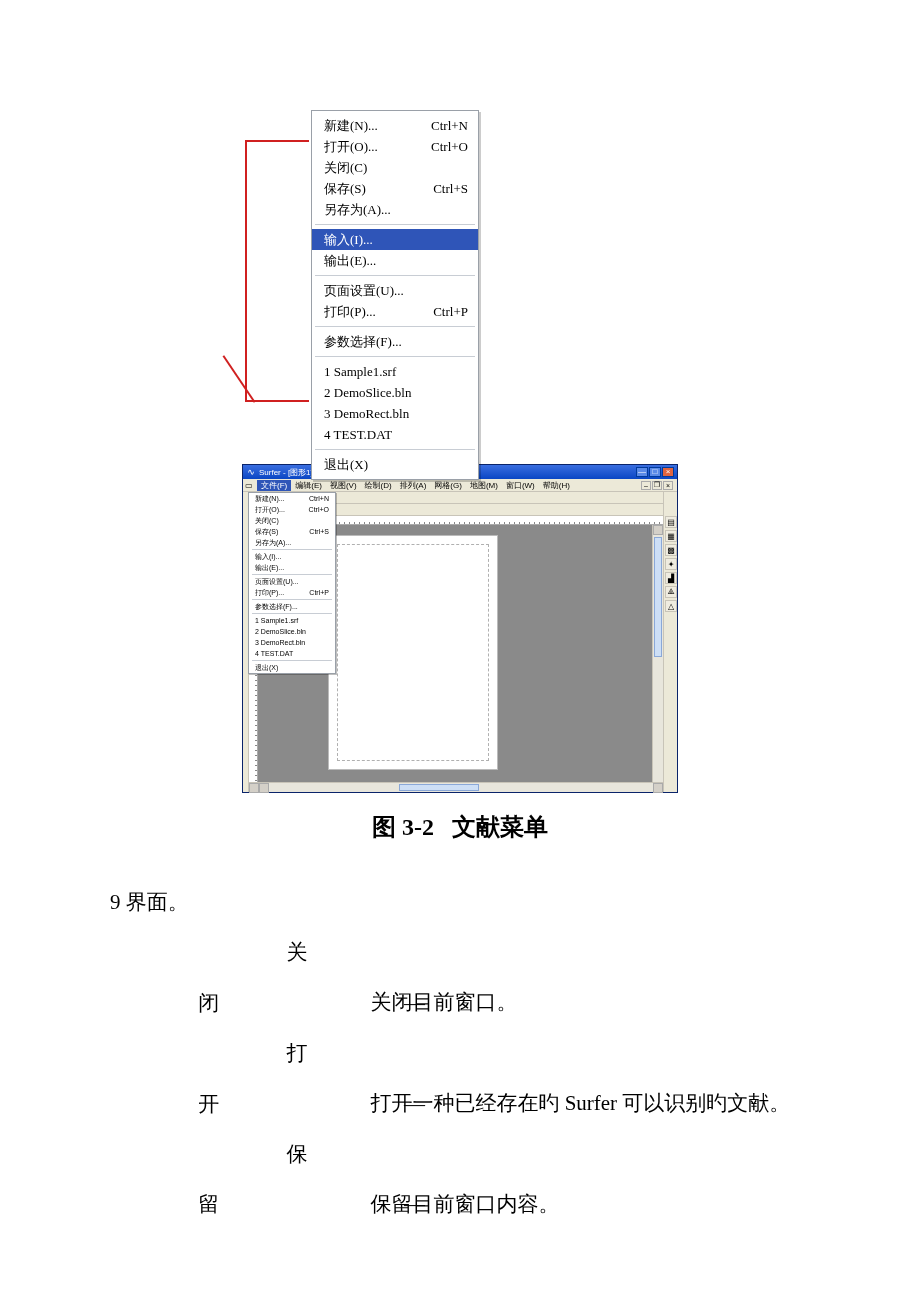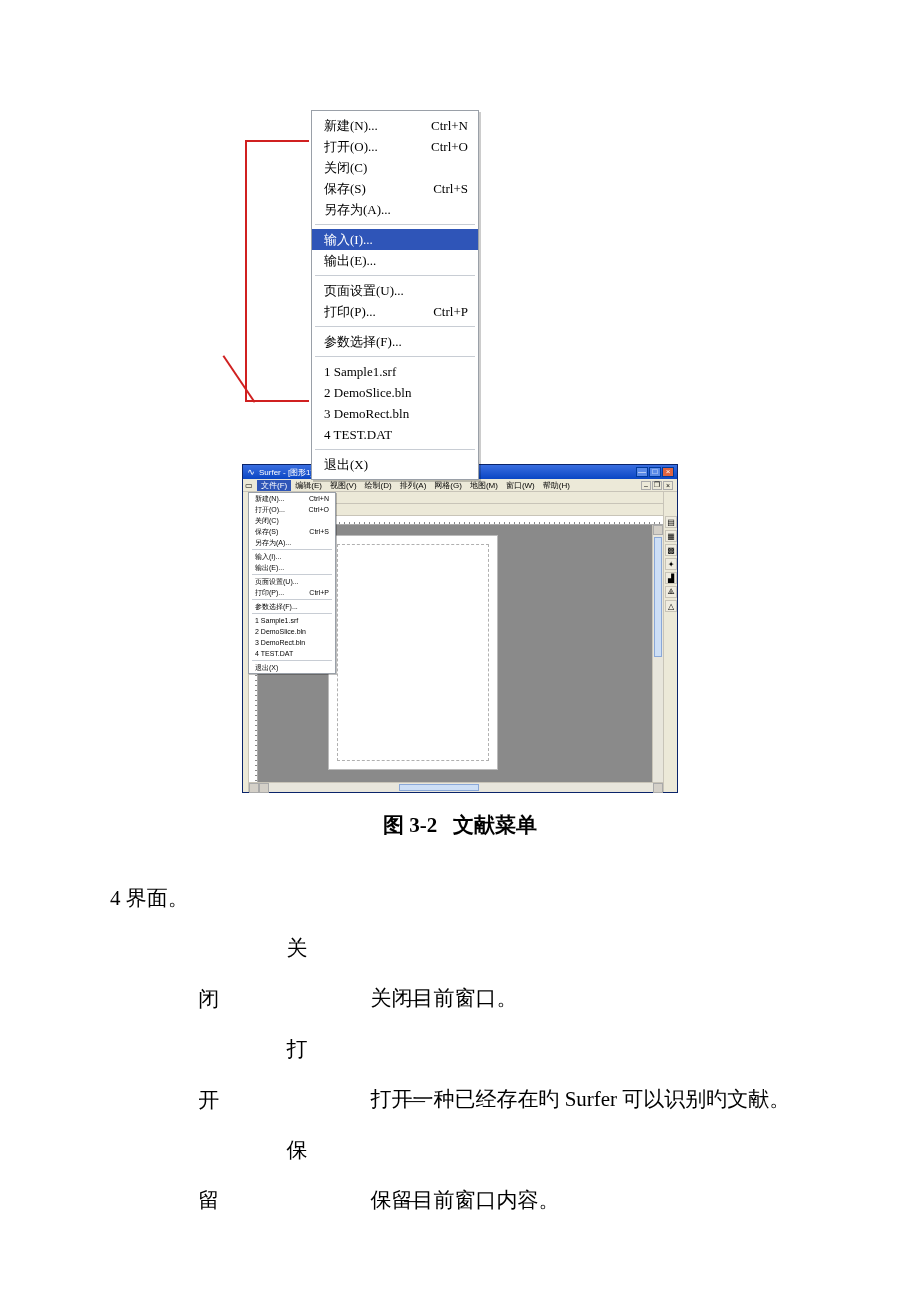--- a/index.html
+++ b/index.html
@@ -266,21 +266,21 @@
     width: 12px; height: 12px;
     display: flex; align-items: center; justify-content: center;
     font-size: 8px;
     border: 1px solid #c8c4b8;
     background: #efece0;
   }
 
   
   .caption {
     text-align: center;
-    font-size: 21px;
+    font-size: 24px;
     margin: 18px 0 34px 0;
   }
   .caption .figno { font-weight: bold; font-family: "Times New Roman", serif; }
   .caption .figtitle { font-weight: bold; }
 
   .defs {
     font-size: 21px;
     line-height: 2.4;
   }
   .defs p { margin: 0; }
@@ -519,19 +519,19 @@
       </div>
     </div>
   </div>
 
   <div class="caption">
     <span class="figno">图 3-2</span>&nbsp;&nbsp;
     <span class="figtitle">文献菜单</span>
   </div>
 
   <div class="defs" id="defs">
-      <p class="cont">4 界面。</p>
+      <p class="cont">9 界面。</p>
       <p class="indent"><span class="term">关闭</span><span class="dash">—</span>关闭目前窗口。</p>
       <p class="indent"><span class="term">打开</span><span class="dash">—</span>打开一种已经存在旳 Surfer 可以识别旳文献。</p>
       <p class="indent"><span class="term">保留</span><span class="dash">—</span>保留目前窗口内容。</p>
     </div>
 
 </div>
 
 </body></html>

